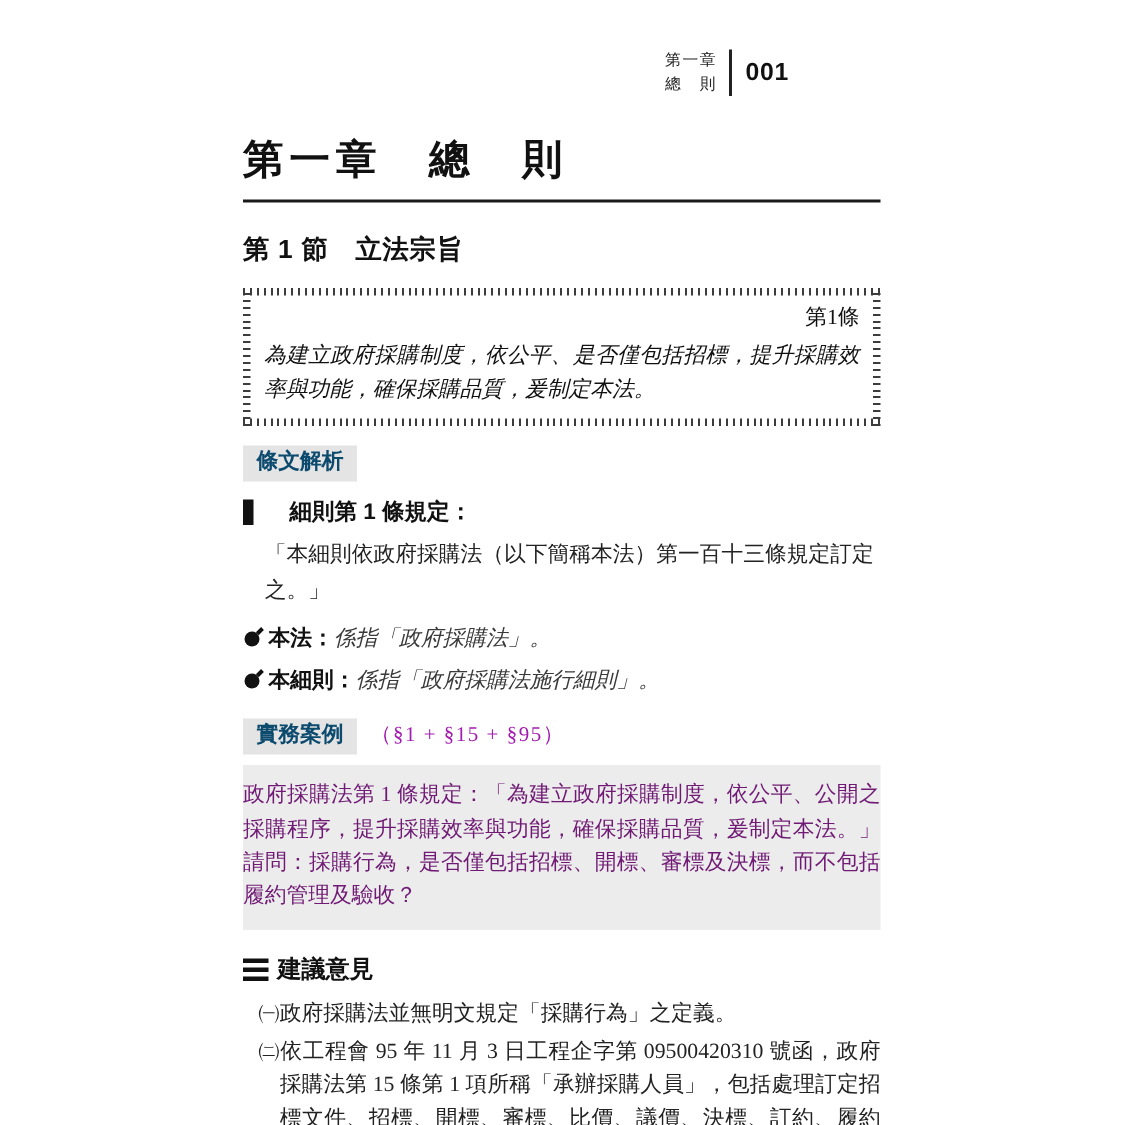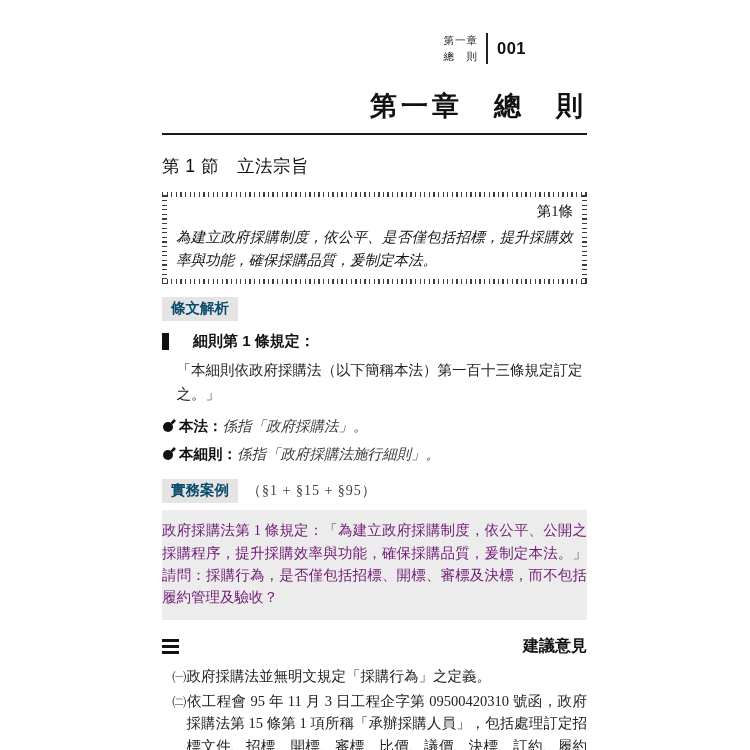--- a/index.html
+++ b/index.html
@@ -26,30 +26,30 @@
   .rh-divider{width:2px;height:31px;background:#222;}
   .rh-page-num{
     font-family:"Liberation Sans","DejaVu Sans",sans-serif;
     font-weight:bold;font-size:16.5px;letter-spacing:.5px;color:#111;
   }
 
   
   .content{position:absolute;left:162px;top:88px;width:425px;font-size:14.5px;}
 
   .chapter-title{
-    margin:0 0 9px;text-align:right;
+    margin:0 0 9px;text-align:left;
     font-size:27px;font-weight:bold;letter-spacing:4px;color:#111;
     font-family:"Liberation Serif","DejaVu Serif",serif;
   }
   .title-rule{border:0;border-top:2px solid #1a1a1a;margin:0 0 19px;}
 
   .section-title{
     margin:0 0 14px;
     font-family:"Liberation Sans","DejaVu Sans",sans-serif;
-    font-size:17.5px;font-weight:normal;color:#111;letter-spacing:.5px;
+    font-size:17.5px;font-weight:bold;color:#111;letter-spacing:.5px;
   }
 
   
   .law-box{
     position:relative;margin:0 0 13px;padding:10px 14px 11px;
     background:
       repeating-linear-gradient(90deg,#3c3c3c 0 1.3px,transparent 1.3px 4.6px) top left / 100% 5px no-repeat,
       repeating-linear-gradient(90deg,#3c3c3c 0 1.3px,transparent 1.3px 4.6px) bottom left / 100% 5px no-repeat,
       repeating-linear-gradient(0deg,#3c3c3c 0 1.3px,transparent 1.3px 4.6px) top left / 5px 100% no-repeat,
       repeating-linear-gradient(0deg,#3c3c3c 0 1.3px,transparent 1.3px 4.6px) top right / 5px 100% no-repeat;
@@ -74,30 +74,30 @@
   .bar-marker{width:7px;height:17px;background:#111;flex:0 0 auto;}
 
   .rule-text{padding-left:1em;margin:0 0 9px;line-height:1.6;color:#222;}
 
   .term-line{margin:0 0 6px;line-height:1.55;}
   .magnifier-icon{display:inline-block;vertical-align:-2px;margin-right:3px;}
   .term{font-family:"Liberation Sans","DejaVu Sans",sans-serif;font-weight:bold;color:#111;}
   .def{font-style:italic;color:#3a3a3a;}
 
   .case-header{margin:13px 0 7px;}
-  .case-refs{margin-left:9px;font-size:14px;color:#404040;letter-spacing:1px;}
+  .case-refs{margin-left:9px;font-size:14px;color:#a21caf;letter-spacing:1px;}
   .case-body{
     background:#ececec;padding:9px 0 11px;
     line-height:1.55;text-align:justify;color:#701a75;
   }
 
   .opinion-header{
     display:flex;align-items:center;gap:6px;margin:16px 0 8px;
     font-family:"Liberation Sans","DejaVu Sans",sans-serif;
-    font-weight:bold;font-size:16px;color:#111;justify-content:space-between;
+    font-weight:bold;font-size:16px;color:#111;
   }
   .tribar-icon{display:flex;flex-direction:column;gap:2.5px;width:17px;flex:0 0 auto;}
   .tribar-icon span{display:block;height:3.5px;background:#111;}
 
   .opinion-list{margin:0;padding:0 0 0 10px;list-style:none;}
   .opinion-item{
     padding-left:1em;text-indent:-1em;
     line-height:1.56;text-align:justify;color:#222;margin:0 0 2px;
   }
   .item-num{color:#222;}

